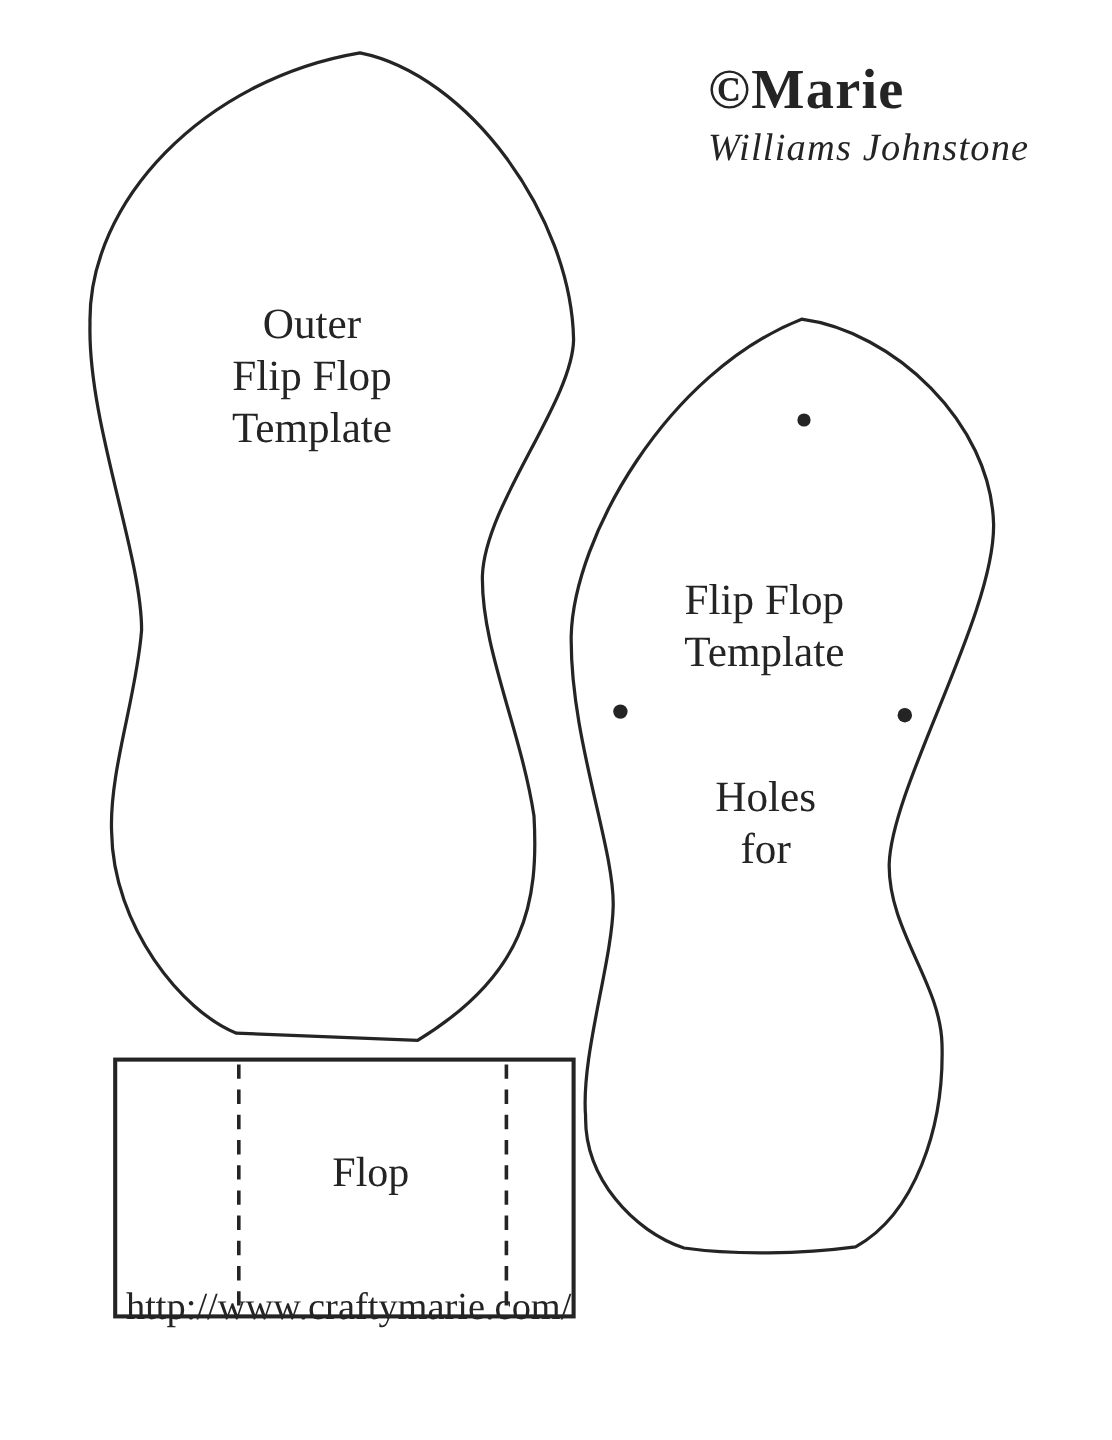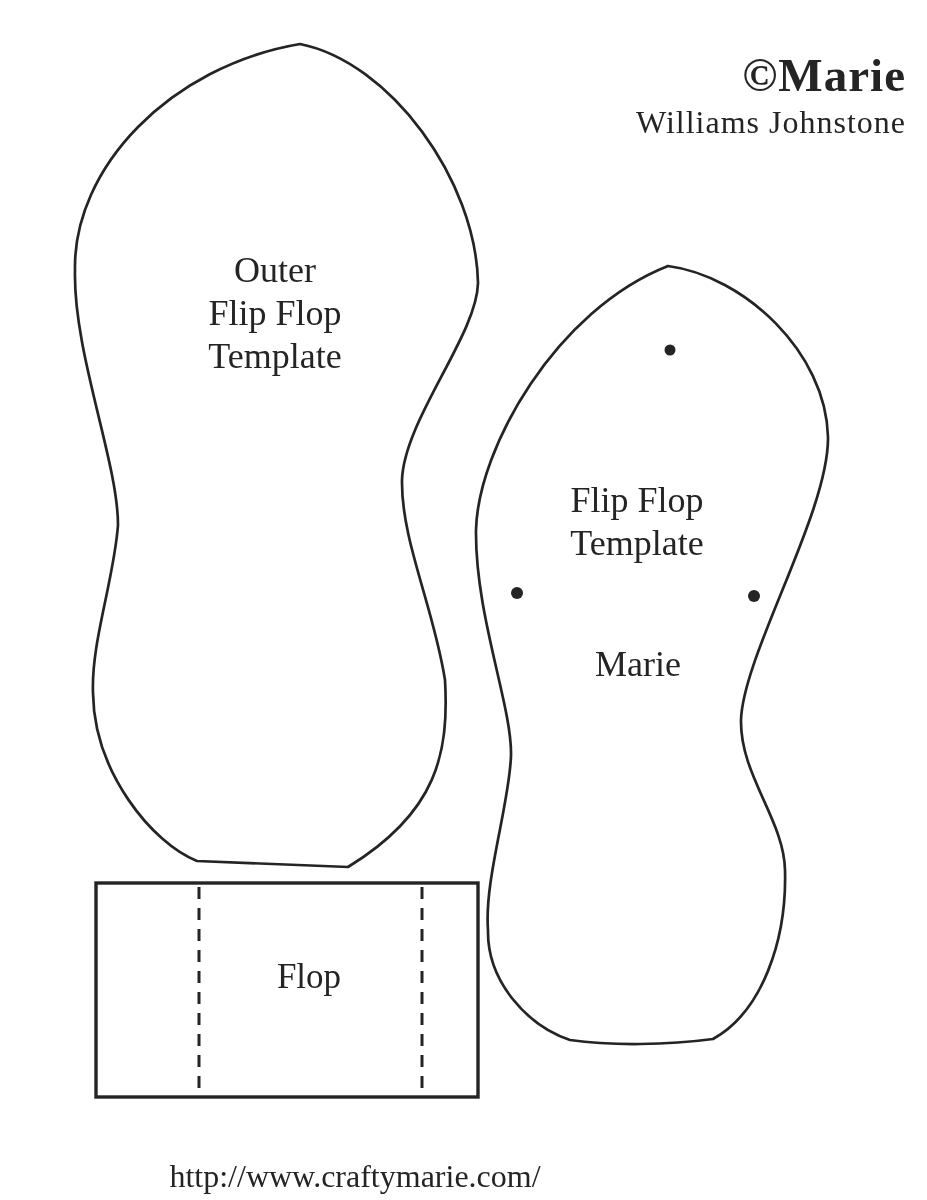--- a/index.html
+++ b/index.html
@@ -12,31 +12,31 @@
     font-family: "Liberation Serif", "DejaVu Serif", serif;
     color: var(--ink, #222222);
   }
   svg.shapes { position: absolute; left: 0; top: 0; width: 927px; height: 1200px; }
   .outline   { fill: none; stroke: var(--ink, #2a2a2a); stroke-width: 2.7; }
   .hole      { fill: var(--ink, #222222); stroke: none; }
   .stand-rect{ fill: none; stroke: var(--ink, #222222); stroke-width: 3.4; }
   .fold      { stroke: var(--ink, #222222); stroke-width: 3; stroke-dasharray: 12 9; fill: none; }
 
   .label { position: absolute; text-align: center; font-size: 36px; line-height: 43px; }
-  .outer-label { top: 249px; left: 125px; width: 300px; }
+  .outer-label { top: 249px; left: 110px; width: 300px; }
   .inner-label { top: 479px; left: 487px; width: 300px; }
   .holes-label { top: 643px; left: 488px; width: 300px; }
   .stand-label { top: 954px; left: 159px; width: 300px; font-size: 35px; line-height: 45px; }
 
-  .brand { position: absolute; top: 52px; left: 590px; width: 316px; text-align: right; }
+  .brand { position: absolute; top: 52px; left: 590px; width: 316px; text-align: left; }
   .brand-name { font-size: 47px; font-weight: bold; letter-spacing: 1px; line-height: 1.0; }
-  .brand-sig  { font-size: 32px; margin-top: 5px; letter-spacing: 1px; }
+  .brand-sig  { font-size: 32px; font-style: italic; margin-top: 5px; letter-spacing: 1px; }
 
-  .site-url { position: absolute; top: 1158px; left: 105px; width: 500px;
-              text-align: center; font-size: 32px; }
+  .site-url { position: absolute; top: 1070px; left: 105px; width: 500px;
+              font-size: 32px; }
 </style>
 </head>
 <body>
 
 <div class="page">
 
   <svg class="shapes" viewBox="0 0 927 1200">
 
     <path class="outline" d="M 300 44
          C 390 62, 476 180, 478 283
@@ -79,21 +79,22 @@
     <div>Flip Flop</div>
     <div>Template</div>
   </div>
 
   <div class="label inner-label">
     <div>Flip Flop</div>
     <div>Template</div>
   </div>
 
   <div class="label holes-label">
-    <div>Marie</div>
+    <div>Holes</div>
+    <div>for</div>
   </div>
 
   <div class="label stand-label">
     <div>Flop</div>
   </div>
 
   <div class="site-url">http://www.craftymarie.com/</div>
 
 </div>
 

